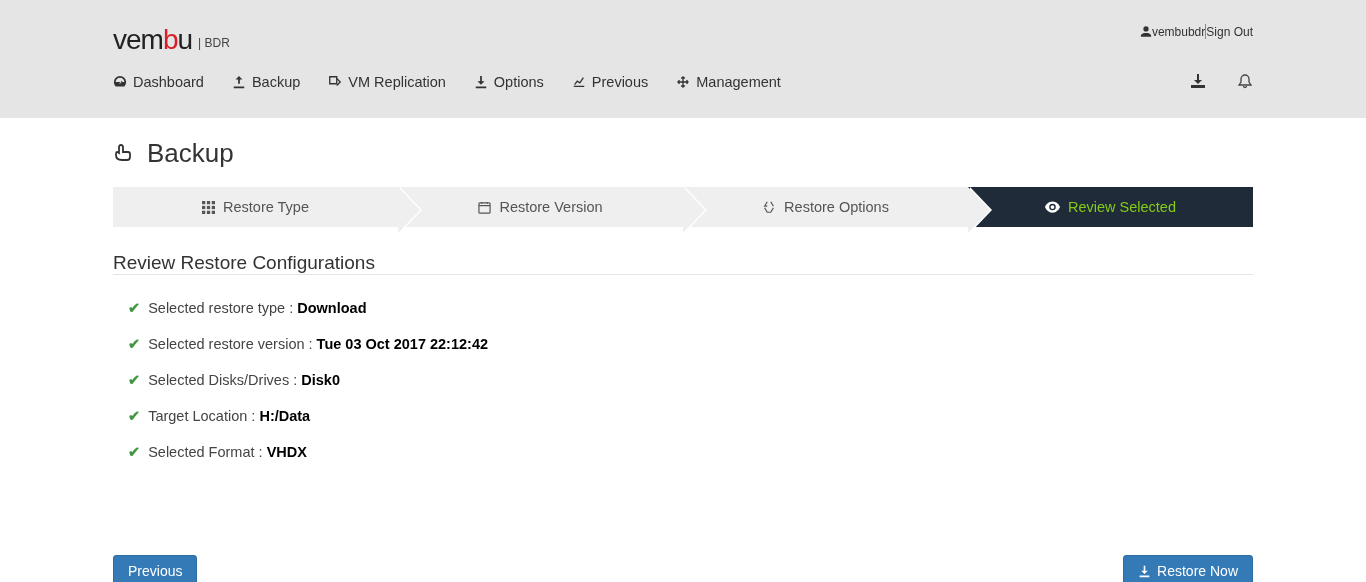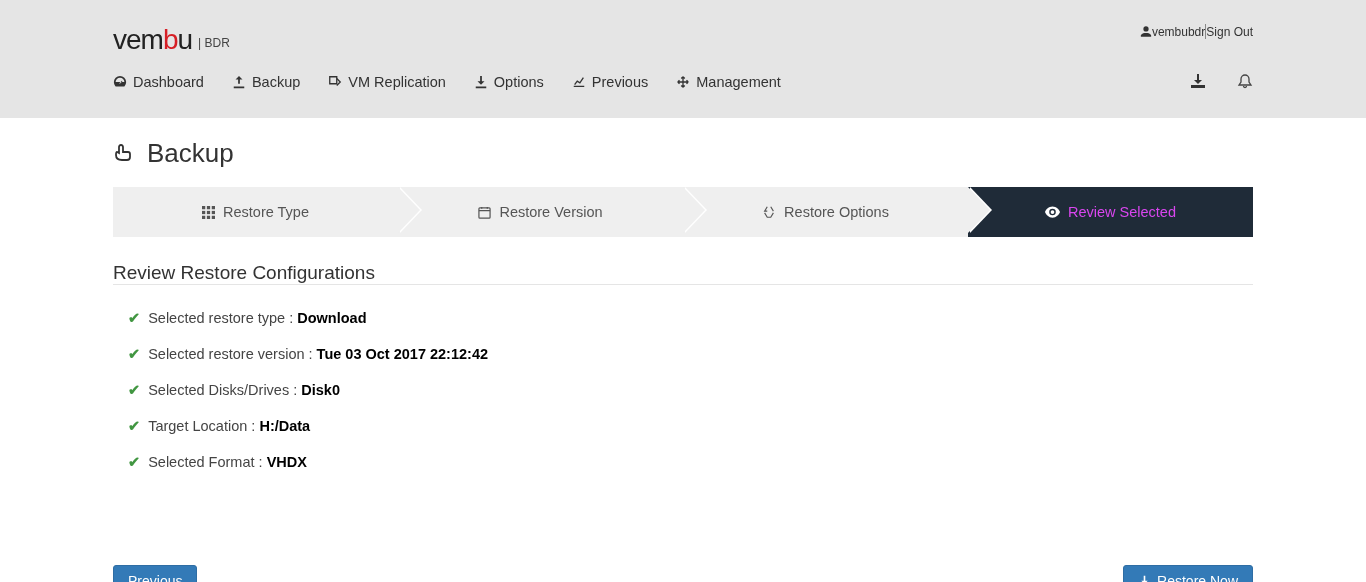--- a/index.html
+++ b/index.html
@@ -14,22 +14,22 @@
   .user-area .sep{border-left:1px solid #888;height:15px;}
   .nav{max-width:1140px;margin:0 auto;display:flex;justify-content:space-between;align-items:center;}
   .nav-items{display:flex;gap:28px;padding:18px 0 15px;}
   .nav-item{color:#333;cursor:pointer;display:flex;align-items:center;gap:6px;}
   .nav-extra{display:flex;gap:30px;color:#444;font-size:16px;}
   .divider{border-bottom:1px solid #e5e5e5;}
   .page{max-width:1140px;margin:0 auto;padding-top:20px;}
   .page-title-row{display:flex;align-items:center;gap:10px;margin-bottom:18px;}
   .page-title{font-size:26px;font-weight:500;color:#333;}
   .wizard{display:flex;margin-bottom:25px;}
-  .wstep{flex:1;position:relative;height:50px;background:#efefef;display:flex;align-items:center;justify-content:center;gap:8px;color:#555;font-size:14.5px;}
-  .wstep.active{background:#1f2b38;color:#d946ef;}
+  .wstep{flex:1;position:relative;height:40px;background:#efefef;display:flex;align-items:center;justify-content:center;gap:8px;color:#555;font-size:14.5px;}
+  .wstep.active{background:#1f2b38;color:#84cc16;}
   .wstep::after{
     content:"";position:absolute;right:-22px;top:0;border-top:23px solid transparent;border-bottom:23px solid transparent;border-left:22px solid #efefef;z-index:2;
   }
   .wstep::before{
     content:"";position:absolute;right:-24px;top:0;border-top:23px solid transparent;border-bottom:23px solid transparent;border-left:22px solid #fff;z-index:1;
   }
   .wstep:last-child::after,.wstep:last-child::before{display:none;}
   .wstep.active::after{border-left-color:#1f2b38;}
   .wstep.preactive::after{border-left-color:#efefef;}
   .section-title{font-size:19px;font-weight:400;color:#333;}

